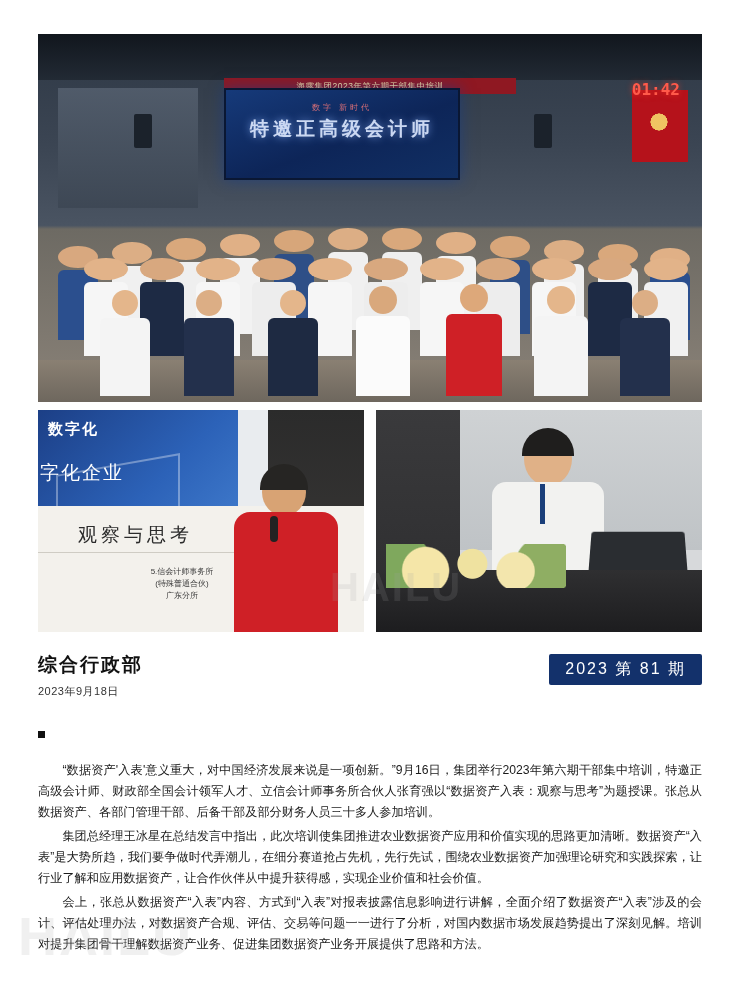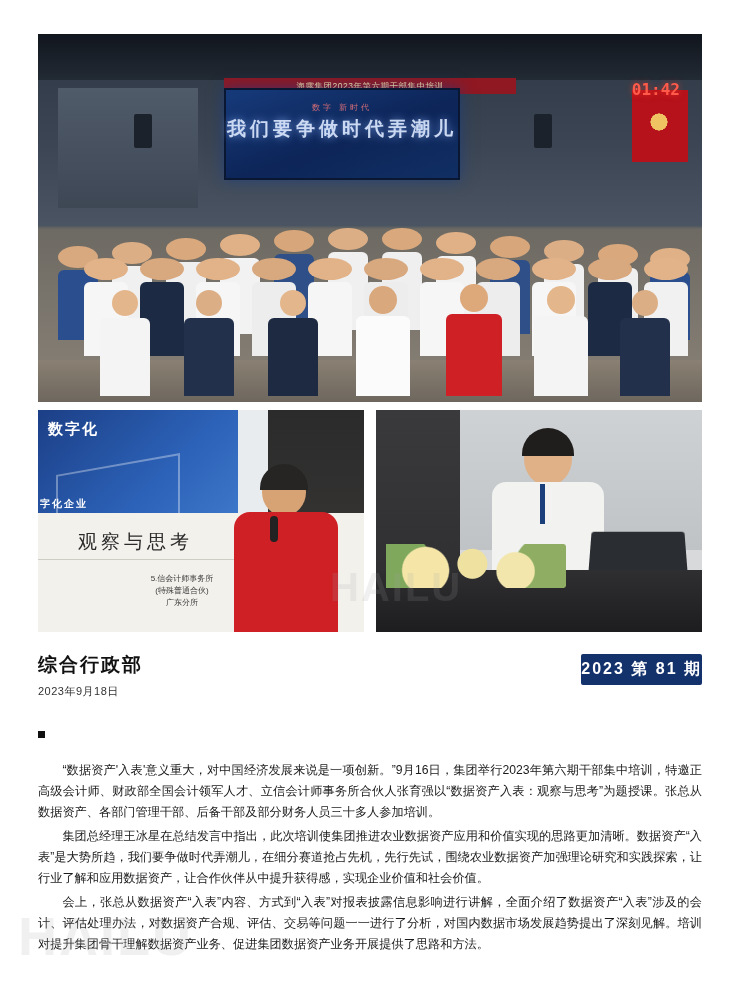--- a/index.html
+++ b/index.html
@@ -138,23 +138,23 @@
   .slide-wall {
     position:absolute; left:0; top:0; width: 200px; height: 222px;
     background: linear-gradient(135deg,#1c3f86 0%, #2c62b8 45%, #4f8ddb 100%);
   }
   .slide-wall:before{
     content:""; position:absolute; left:18px; top:54px; width:120px; height:90px;
     border:2px solid rgba(255,255,255,.35);
     transform: skewY(-10deg);
   }
   .slide-t1{ position:absolute; left:10px; top:10px; color:#fff; font-size:15px; font-weight:bold; letter-spacing:2px;}
-  .slide-t2{ position:absolute; left:2px; top:50px; color:#fff; font-size:10px; font-weight:bold; letter-spacing:2px;margin-top:37px;}
+  .slide-t2{ position:absolute; left:2px; top:50px; color:#fff; font-size:19px; font-weight:normal; letter-spacing:2px;}
   .board {
-    position:absolute; left: 0; top: 103px; width: 326px; height: 126px;
+    position:absolute; left: 0; top: 96px; width: 326px; height: 126px;
     background:#f3f1ec;
   }
   .board-title{
     position:absolute; left: 40px; top: 16px; font-size: 19px; letter-spacing: 4px; color:#2b2b2b;
   }
   .board-line{
     position:absolute; left:0; top: 46px; width: 240px; height:1px; background:#cfccc4;
   }
   .board-foot{
     position:absolute; left: 84px; top: 60px; font-size: 8px; color:#3a3a3a; line-height: 12px; text-align:center; width: 120px;
@@ -207,22 +207,22 @@
   .dept-block { position: absolute; left: 38px; top: 652px; }
   .dept-name {
     font-size: 19px; font-weight: bold; letter-spacing: 2px; color:#111;
   }
   .dept-date {
     margin-top: 6px; font-size: 11px; color:#333; letter-spacing: .5px;
   }
   .issue-badge {
     position: absolute; right: 38px; top: 654px;
     background: #13316b; color:#fff;
-    padding: 5px 0;
-    font-size: 16px; font-weight: bold; letter-spacing: 2px;
+    padding: 5px 16px;
+    font-size: 16px; font-weight: normal; letter-spacing: 2px;
     border-radius: 2px;
   }
   .headline {
     position: absolute; left: 38px; top: 726px; right: 38px;
     font-size: 17px; font-weight: bold; color:#111; letter-spacing:.5px;
   }
   .headline .bullet {
     display:inline-block; width: 7px; height: 7px; background:#111;
     margin-right: 8px; vertical-align: 3px;
   }
@@ -244,21 +244,21 @@
     <div class="hero-room"></div>
     <div class="hero-ceiling"></div>
     <div class="hero-sidepanel"></div>
     <div class="hero-speaker sp1"></div>
     <div class="hero-speaker sp2"></div>
     <div class="hero-flag"></div>
 
     <div class="hero-banner">海露集团2023年第六期干部集中培训</div>
     <div class="hero-screen">
       <div class="hero-screen-sub">数字 新时代</div>
-      <div class="hero-screen-title">我们要争做时代弄潮儿</div>
+      <div class="hero-screen-title">特邀正高级会计师</div>
     </div>
     <div class="hero-clock">01:42</div>
 
     <div class="hero-rows">
       <div class="hero-floor"></div>
 
       <div class="person" style="left:20px;bottom:64px;width:40px;height:92px;">
         <div class="head" style="background:#d8a87f"></div>
           <div class="body" style="height:70px;background:#2b4f8e"></div>
       </div>

